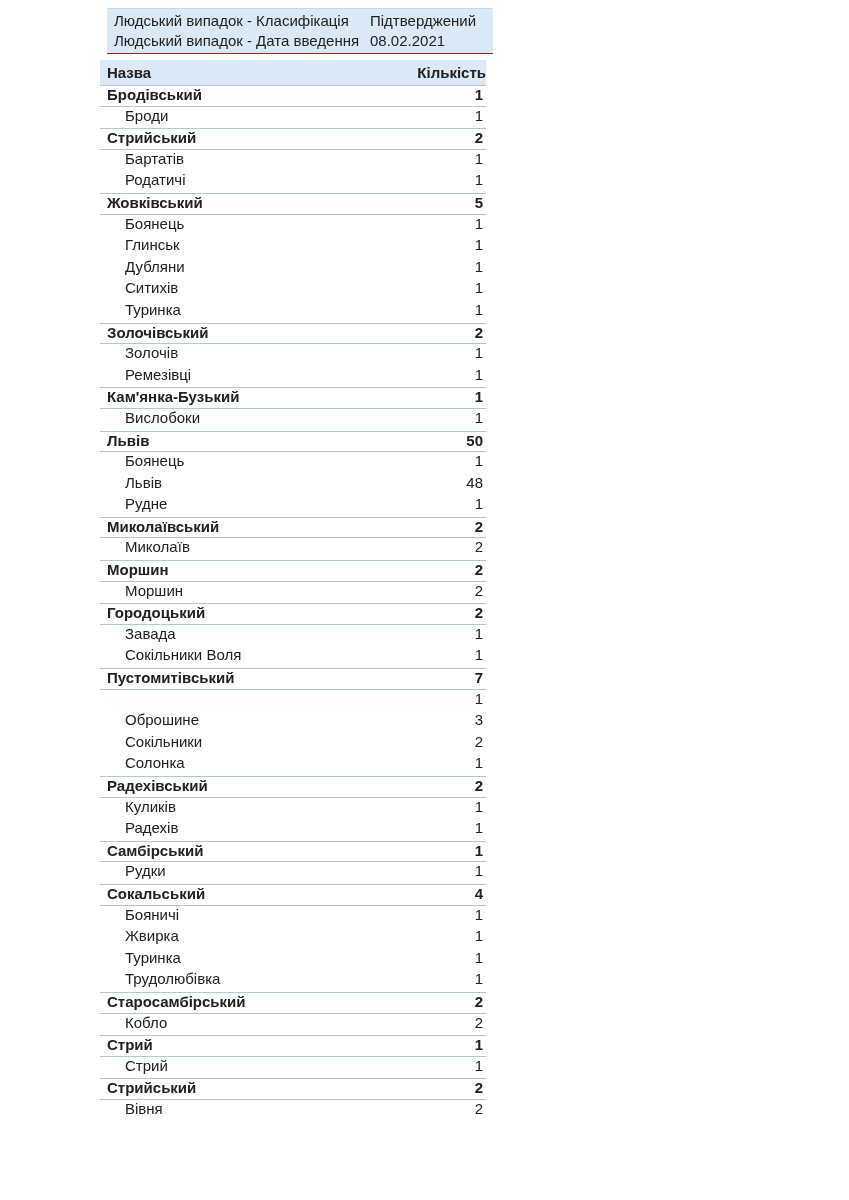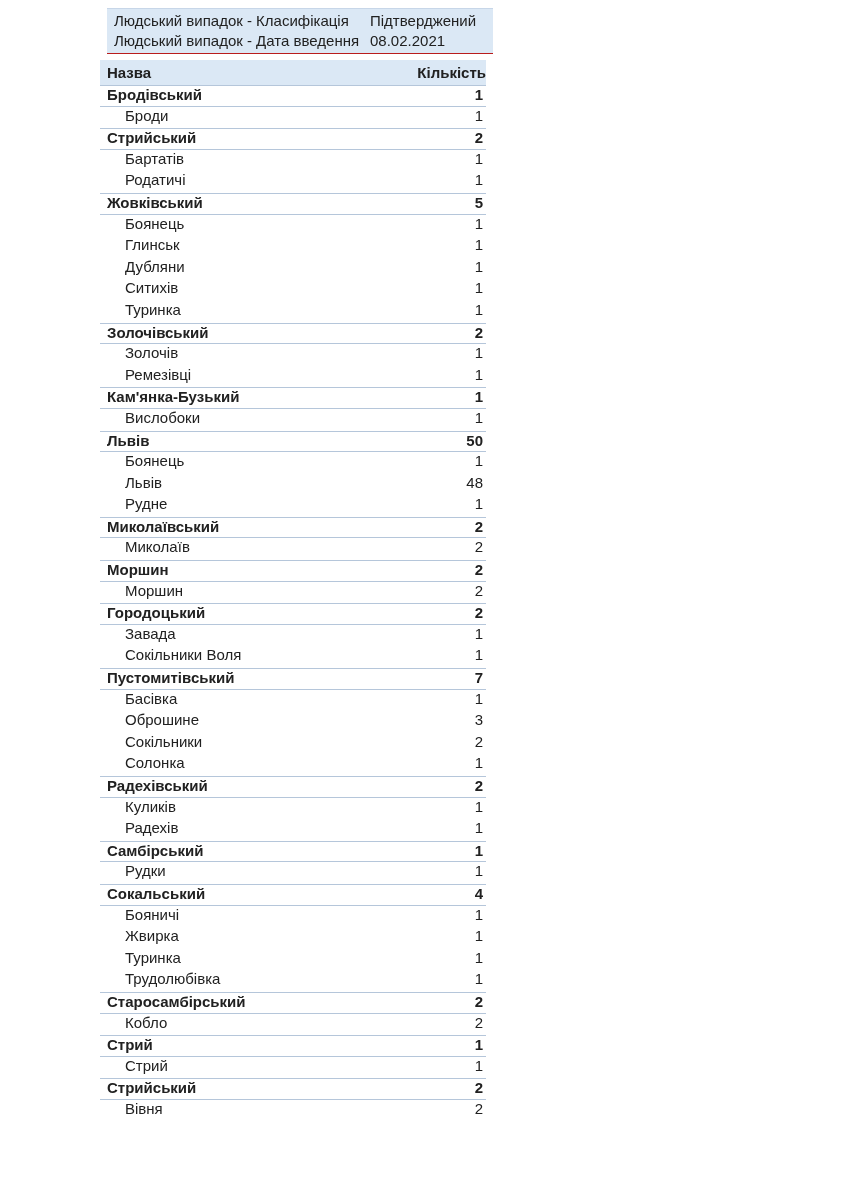--- a/index.html
+++ b/index.html
@@ -211,21 +211,20 @@
         </div>
         <div class="table-row detail">
           <span class="cell-name">Сокільники Воля</span>
           <span class="cell-count">1</span>
         </div>
         <div class="table-row group">
           <span class="cell-name">Пустомитівський</span>
           <span class="cell-count">7</span>
         </div>
         <div class="table-row detail">
-          <span class="cell-name">Басівка</span>
           <span class="cell-count">1</span>
         </div>
         <div class="table-row detail">
           <span class="cell-name">Оброшине</span>
           <span class="cell-count">3</span>
         </div>
         <div class="table-row detail">
           <span class="cell-name">Сокільники</span>
           <span class="cell-count">2</span>
         </div>

